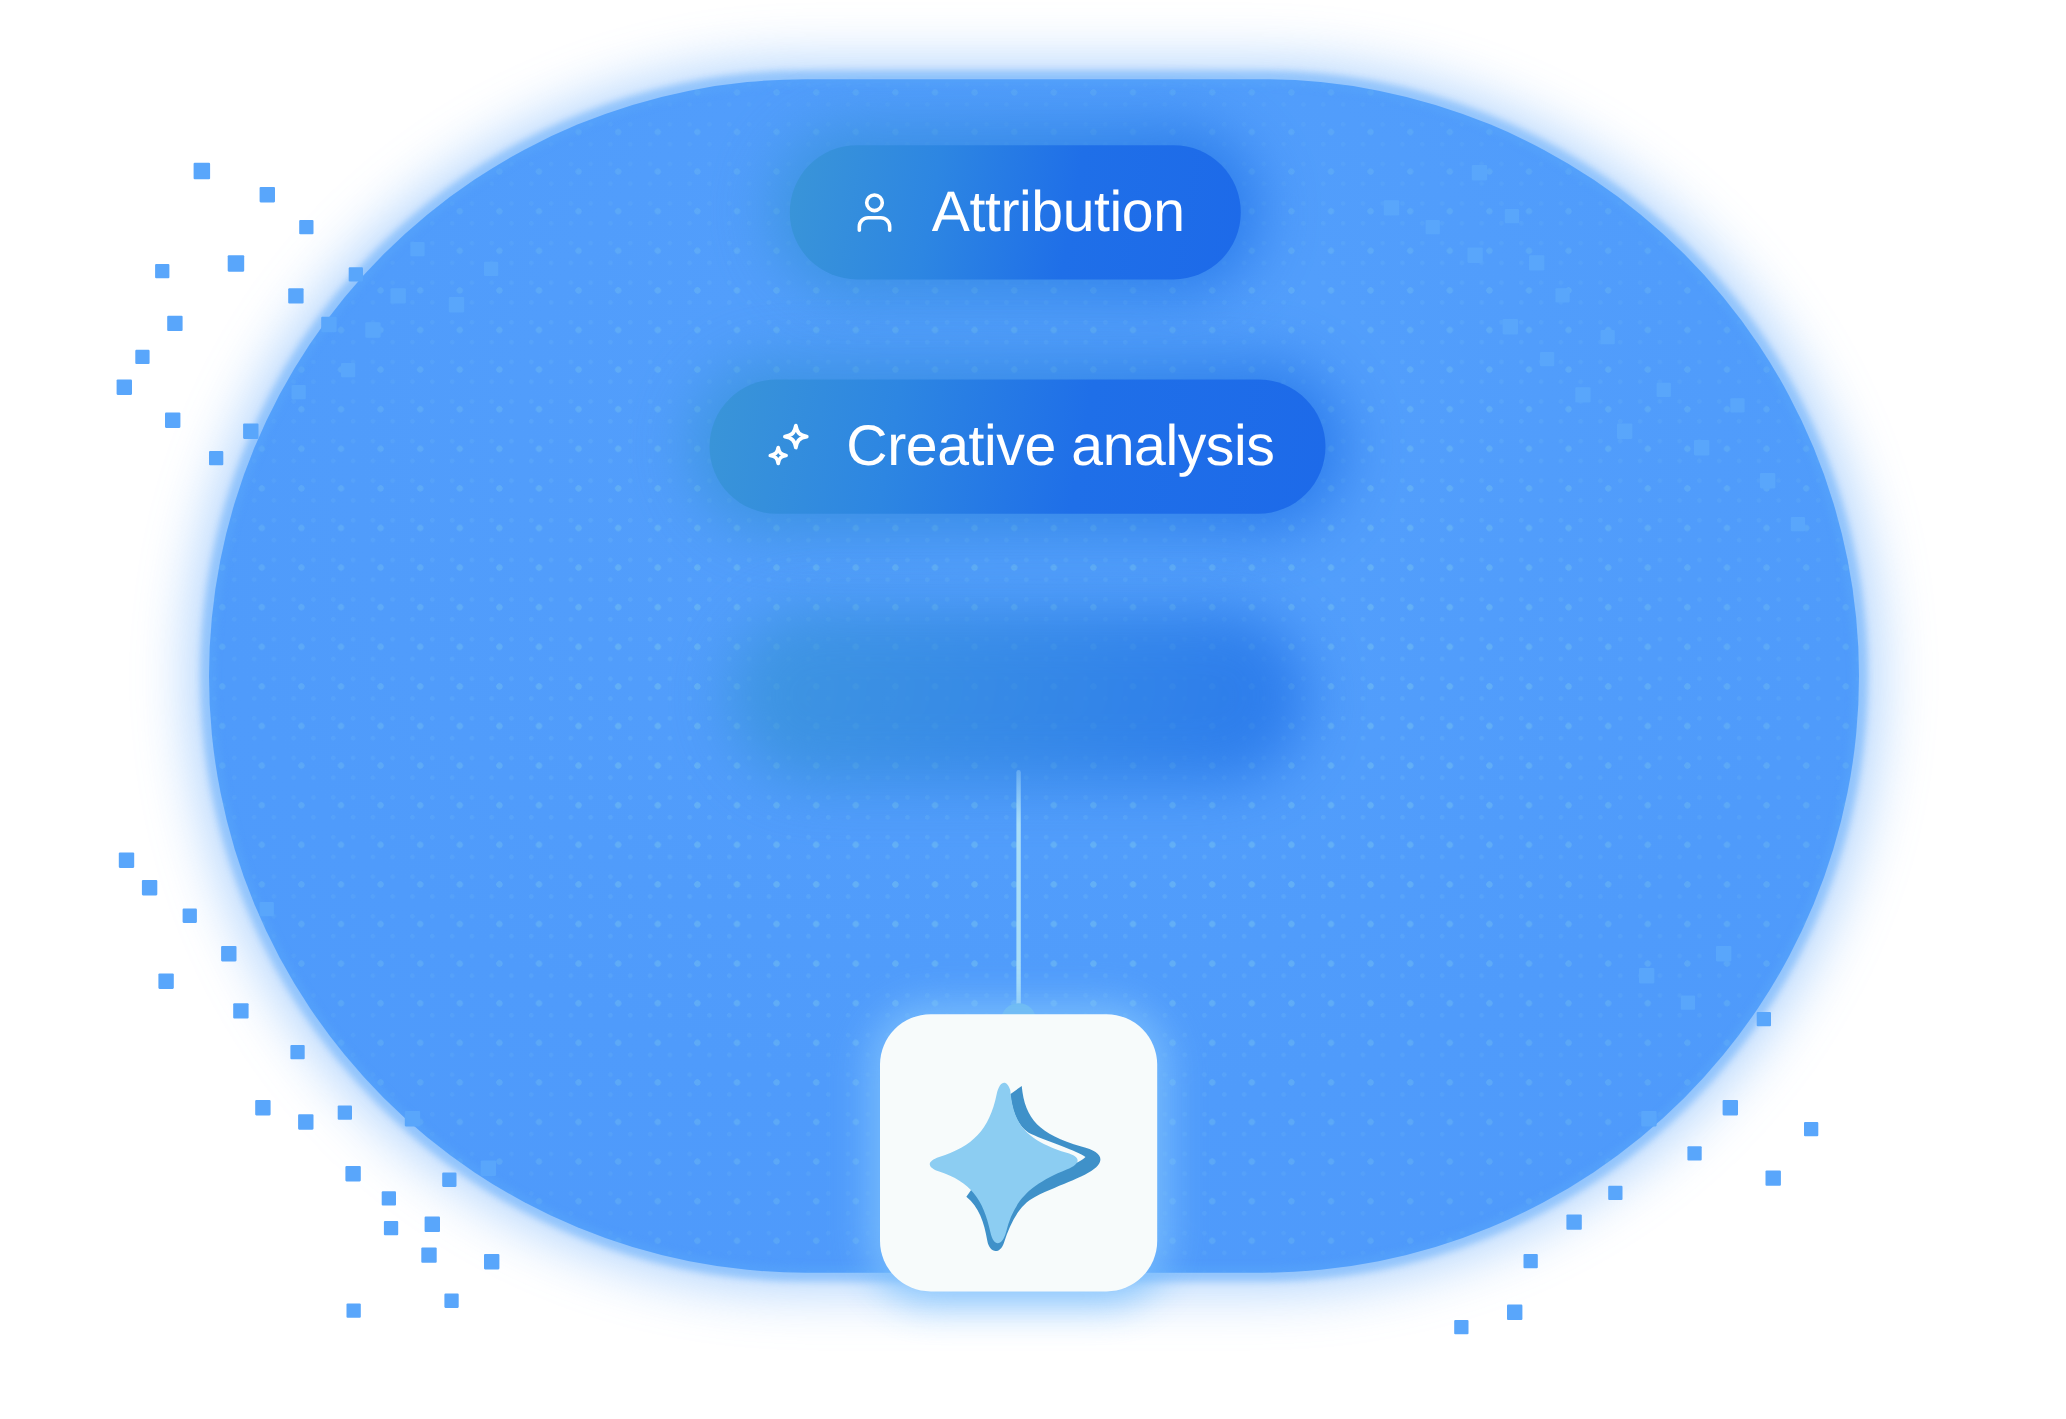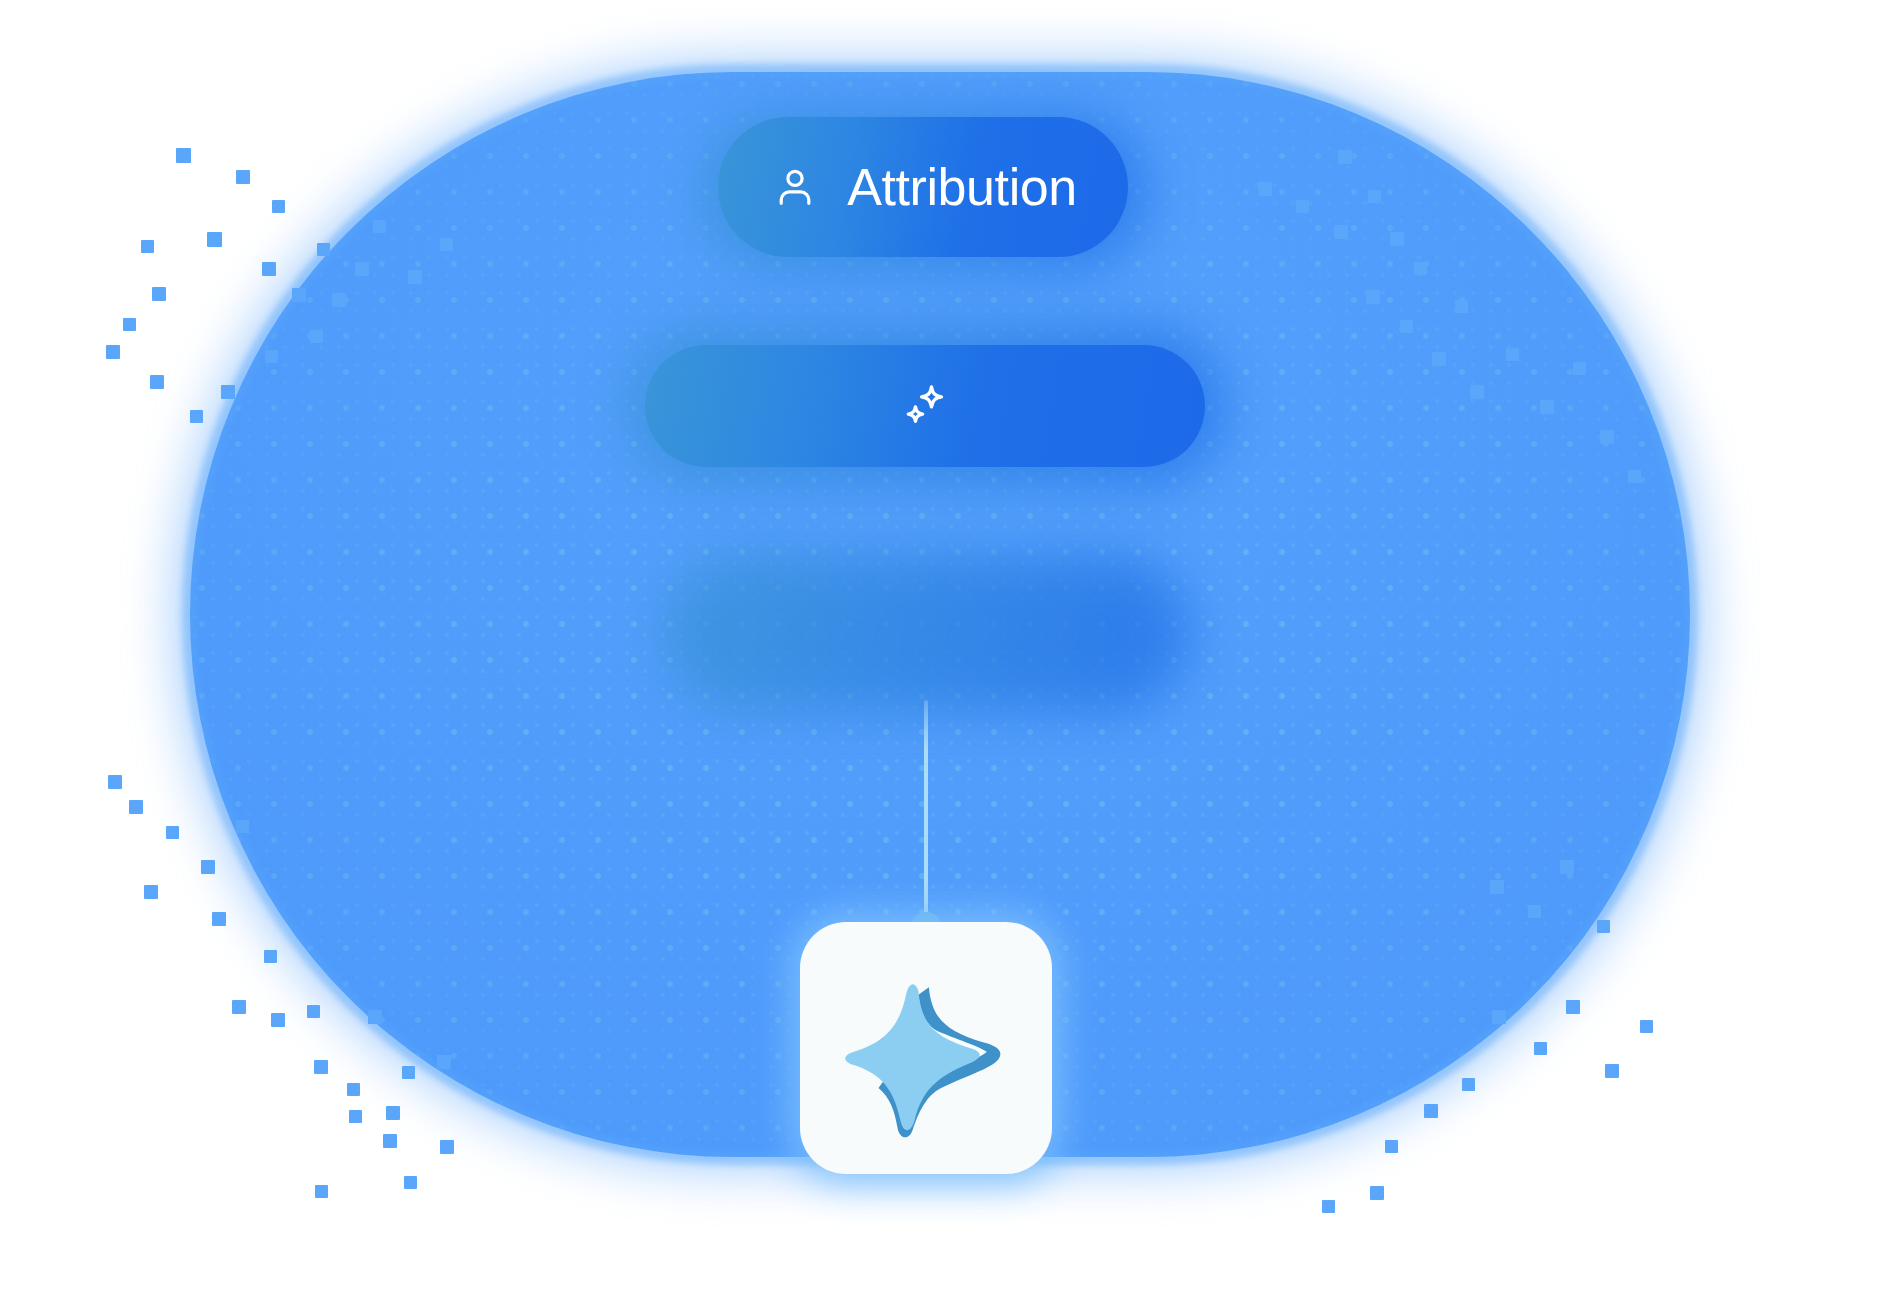--- a/index.html
+++ b/index.html
@@ -121,21 +121,21 @@
   
   .pill-halo {
     position: absolute;
     border-radius: 999px;
     filter: blur(26px);
     opacity: .75;
     pointer-events: none;
   }
 
   #pill-attribution {
-    left: 718px; top: 117px; width: 410px; height: 140px;
+    left: 718px; top: 132px; width: 410px; height: 122px;
     background: linear-gradient(100deg, #3a95d8 0%, #2d86e2 32%, #1f6fe8 62%, #1d6ae9 100%);
   }
   #halo-attribution {
     left: 700px; top: 112px; width: 446px; height: 158px;
     background: linear-gradient(100deg, #3a95d8 0%, #1f6fe8 100%);
   }
 
   #pill-creative {
     left: 645px; top: 345px; width: 560px; height: 122px;
     background: linear-gradient(100deg, #3a95d8 0%, #2d86e2 30%, #1f6fe8 60%, #1d6ae9 100%);
@@ -304,20 +304,21 @@
   </div>
 
   <div class="pill-halo" id="halo-creative"></div>
   <div class="pill" id="pill-creative">
     <span class="pill-icon">
       <svg width="52" height="52" viewBox="0 0 24 24" fill="none" stroke="#ffffff" stroke-width="1.55" stroke-linejoin="round">
         <path d="M15 3.2c.55 3.05 1.55 4.05 4.6 4.6 -3.05.55 -4.05 1.55 -4.6 4.6 -.55 -3.05 -1.55 -4.05 -4.6 -4.6 3.05 -.55 4.05 -1.55 4.6 -4.6z"></path>
         <path d="M7.6 12.4c.4 2.2 1.12 2.92 3.32 3.32 -2.2.4 -2.92 1.12 -3.32 3.32 -.4 -2.2 -1.12 -2.92 -3.32 -3.32 2.2 -.4 2.92 -1.12 3.32 -3.32z"></path>
       </svg>
     </span>
+    <span class="pill-label">Creative analysis</span>
   </div>
 
   <div class="pill-halo" id="halo-predictive"></div>
 
   <div class="connector-line"></div>
   <div class="connector-dot"></div>
 
   <div class="logo-card-glow"></div>
   <div class="logo-card">
     <span>

